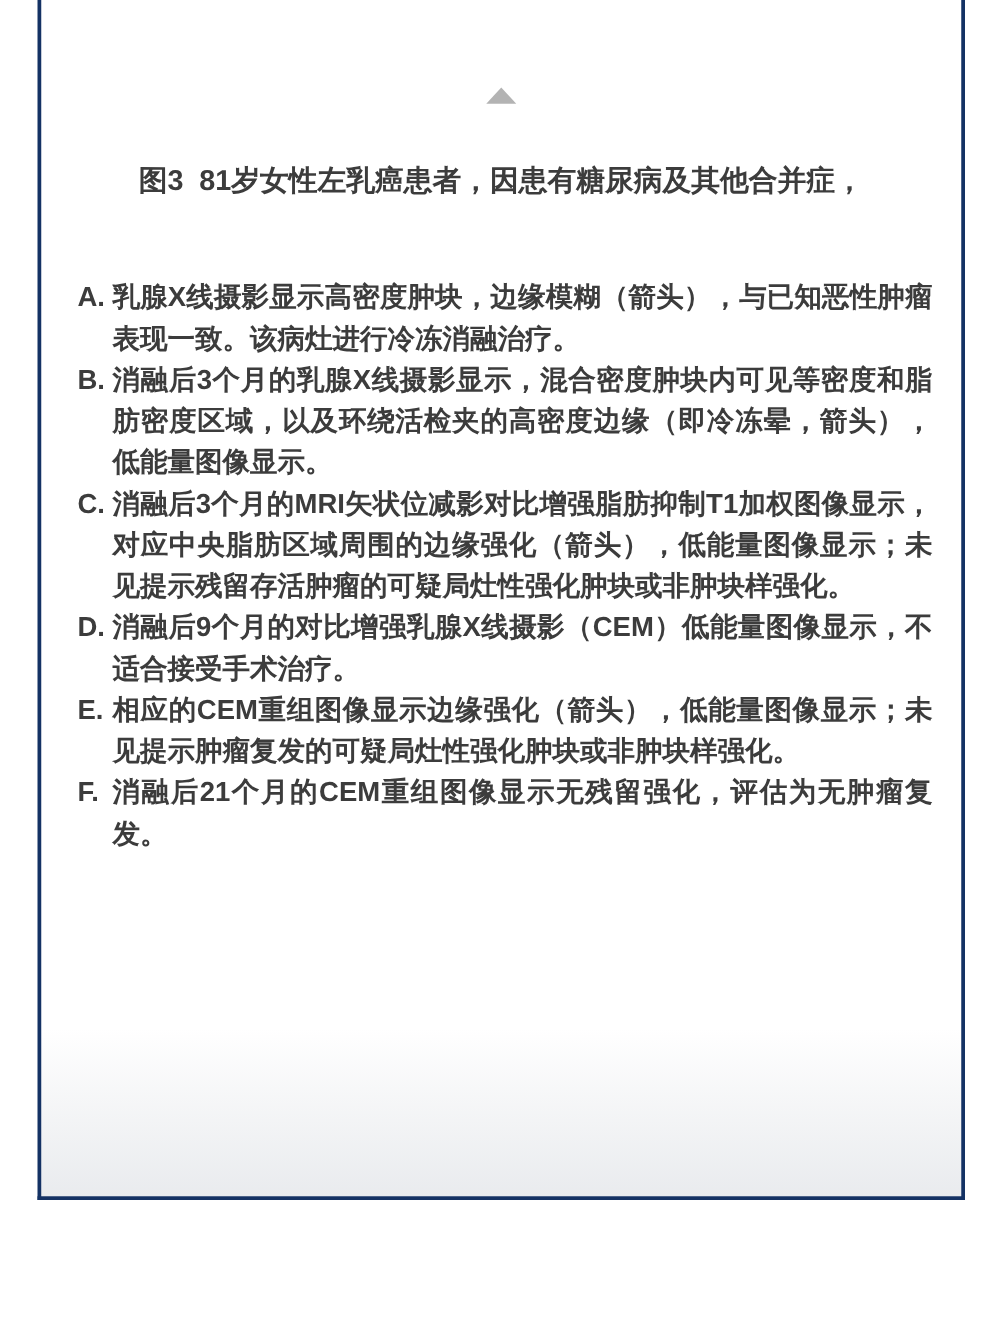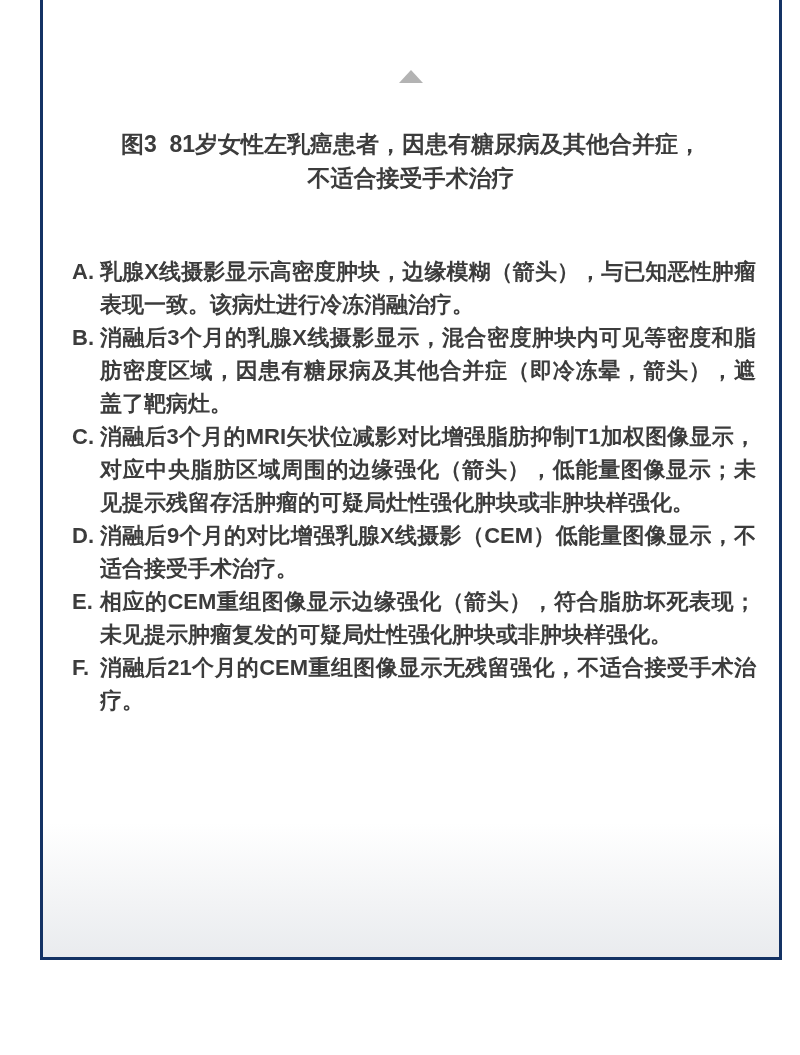--- a/index.html
+++ b/index.html
@@ -5,21 +5,21 @@
   * { margin: 0; padding: 0; box-sizing: border-box; }
   html, body {
     width: 800px;
     background: #ffffff;
     font-family: "Liberation Sans", "DejaVu Sans", sans-serif;
   }
   body { height: 1055px; position: relative; }
 
   .card {
     position: absolute;
-    left: 40px;
+    left: 30px;
     top: 0;
     width: 742px;
     height: 960px;
     border-left: 3px solid #143264;
     border-right: 3px solid #143264;
     border-bottom: 3px solid #143264;
     background: linear-gradient(180deg, #ffffff 0%, #ffffff 86%, #e9ebee 100%);
     overflow: hidden;
   }
 
@@ -72,49 +72,48 @@
 <body>
 
 <div class="card">
 
   <div class="triangle-wrap">
     <div class="triangle-up"></div>
   </div>
 
   <div class="figure-title">
     <div class="t-line">图3  81岁女性左乳癌患者，因患有糖尿病及其他合并症，</div>
-    <div class="t-line">不适合接受手术治疗</div>
   </div>
 
   <div class="caption-list">
 
     <div class="caption-item">
       <span class="marker">A.</span>
       <span class="item-text">乳腺X线摄影显示高密度肿块，边缘模糊（箭头），与已知恶性肿瘤表现一致。该病灶进行冷冻消融治疗。</span>
     </div>
 
     <div class="caption-item">
       <span class="marker">B.</span>
-      <span class="item-text">消融后3个月的乳腺X线摄影显示，混合密度肿块内可见等密度和脂肪密度区域，因患有糖尿病及其他合并症（即冷冻晕，箭头），遮盖了靶病灶。</span>
+      <span class="item-text">消融后3个月的乳腺X线摄影显示，混合密度肿块内可见等密度和脂肪密度区域，以及环绕活检夹的高密度边缘（即冷冻晕，箭头），低能量图像显示。</span>
     </div>
 
     <div class="caption-item">
       <span class="marker">C.</span>
       <span class="item-text">消融后3个月的MRI矢状位减影对比增强脂肪抑制T1加权图像显示，对应中央脂肪区域周围的边缘强化（箭头），低能量图像显示；未见提示残留存活肿瘤的可疑局灶性强化肿块或非肿块样强化。</span>
     </div>
 
     <div class="caption-item">
       <span class="marker">D.</span>
       <span class="item-text">消融后9个月的对比增强乳腺X线摄影（CEM）低能量图像显示，不适合接受手术治疗。</span>
     </div>
 
     <div class="caption-item">
       <span class="marker">E.</span>
-      <span class="item-text">相应的CEM重组图像显示边缘强化（箭头），符合脂肪坏死表现；未见提示肿瘤复发的可疑局灶性强化肿块或非肿块样强化。</span>
+      <span class="item-text">相应的CEM重组图像显示边缘强化（箭头），低能量图像显示；未见提示肿瘤复发的可疑局灶性强化肿块或非肿块样强化。</span>
     </div>
 
     <div class="caption-item">
       <span class="marker">F.</span>
-      <span class="item-text">消融后21个月的CEM重组图像显示无残留强化，不适合接受手术治疗。</span>
+      <span class="item-text">消融后21个月的CEM重组图像显示无残留强化，评估为无肿瘤复发。</span>
     </div>
 
   </div>
 </div>
 
 </body></html>

